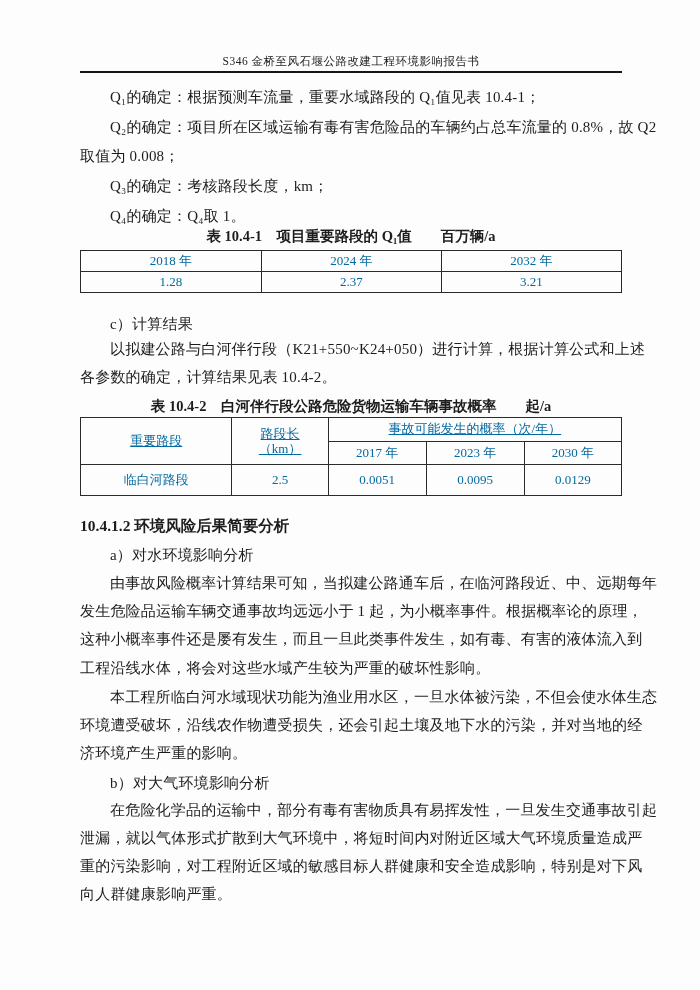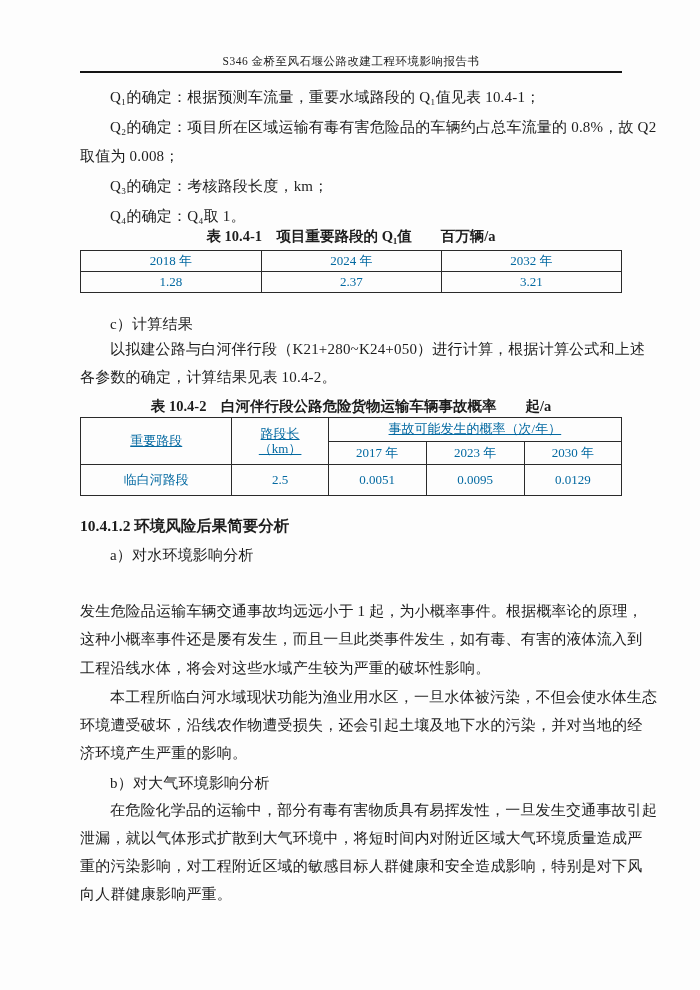--- a/index.html
+++ b/index.html
@@ -82,21 +82,21 @@
     </tr>
     <tr>
       <td>1.28</td>
       <td>2.37</td>
       <td>3.21</td>
     </tr>
   </tbody>
     </table>
 
   <div class="abs line indent" style="top:314px">c）计算结果</div>
-  <div class="abs line indent" style="top:339px">以拟建公路与白河伴行段（K21+280~K24+050）进行计算，根据计算公式和上述</div>
+  <div class="abs line indent" style="top:339px">以拟建公路与白河伴行段（K21+550~K24+050）进行计算，根据计算公式和上述</div>
   <div class="abs line" style="top:367px">各参数的确定，计算结果见表 10.4-2。</div>
 
   <div class="abs caption" style="top:396px">表 10.4-2　白河伴行段公路危险货物运输车辆事故概率　　起/a</div>
   <table class="doc t2">
     <colgroup>
       <col style="width:28%">
         <col style="width:17.8%">
       <col style="width:18.1%">
         <col style="width:18.1%">
         <col style="width:18%">
@@ -121,20 +121,21 @@
       <td>0.0051</td>
       <td>0.0095</td>
       <td>0.0129</td>
     </tr>
   </tbody>
     </table>
 
   <div class="abs sec-heading" style="top:515px">10.4.1.2 环境风险后果简要分析</div>
 
   <div class="abs line indent" style="top:545px">a）对水环境影响分析</div>
+  <div class="abs line indent" style="top:573px">由事故风险概率计算结果可知，当拟建公路通车后，在临河路段近、中、远期每年</div>
   <div class="abs line" style="top:601px">发生危险品运输车辆交通事故均远远小于 1 起，为小概率事件。根据概率论的原理，</div>
   <div class="abs line" style="top:629px">这种小概率事件还是屡有发生，而且一旦此类事件发生，如有毒、有害的液体流入到</div>
   <div class="abs line" style="top:658px">工程沿线水体，将会对这些水域产生较为严重的破坏性影响。</div>
 
   <div class="abs line indent" style="top:687px">本工程所临白河水域现状功能为渔业用水区，一旦水体被污染，不但会使水体生态</div>
   <div class="abs line" style="top:715px">环境遭受破坏，沿线农作物遭受损失，还会引起土壤及地下水的污染，并对当地的经</div>
   <div class="abs line" style="top:743px">济环境产生严重的影响。</div>
 
   <div class="abs line indent" style="top:773px">b）对大气环境影响分析</div>
   <div class="abs line indent" style="top:800px">在危险化学品的运输中，部分有毒有害物质具有易挥发性，一旦发生交通事故引起</div>

